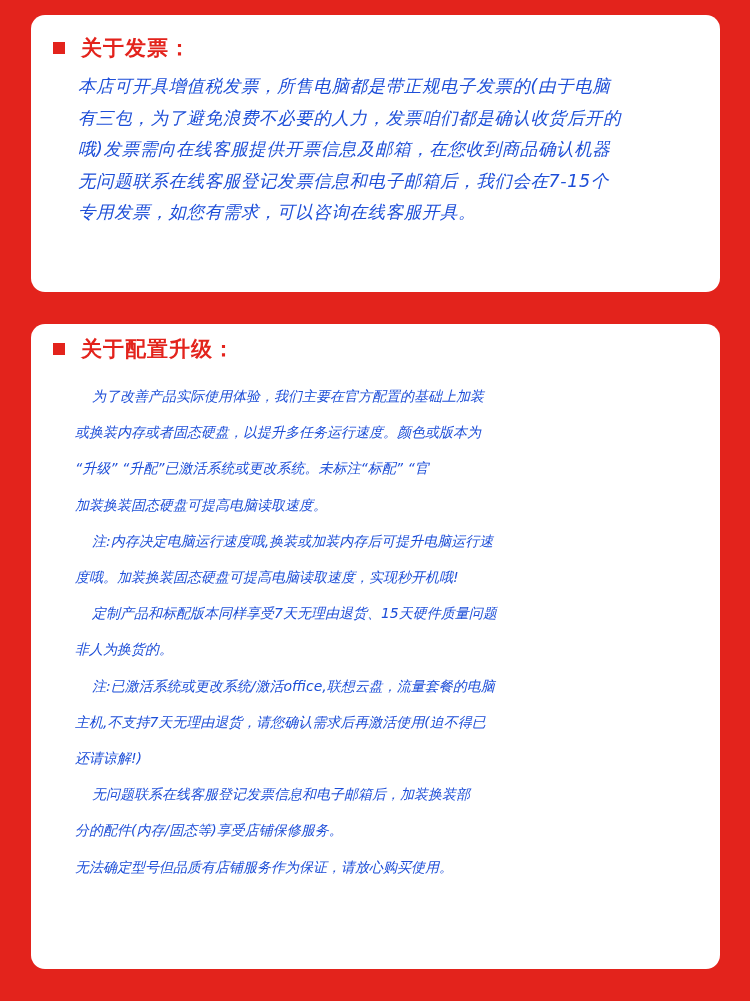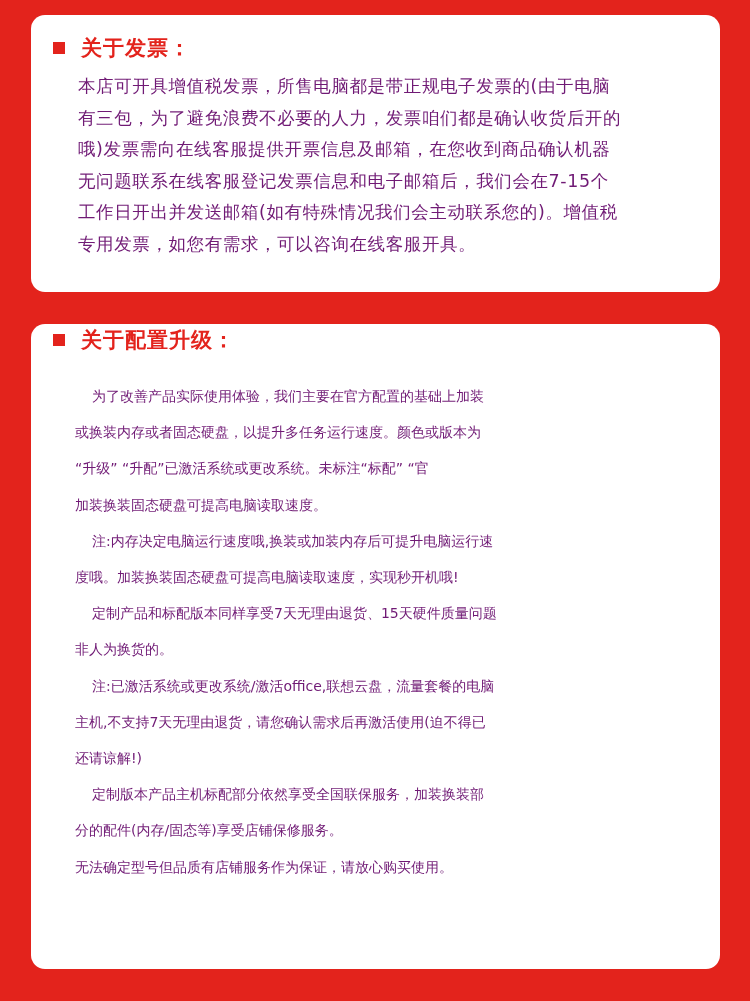--- a/index.html
+++ b/index.html
@@ -21,37 +21,38 @@
     }
     #panel-invoice { top: 15px; height: 277px; }
     #panel-upgrade { top: 324px; height: 645px; }
     .panel-header {
       position: absolute;
       left: 22px;
       display: flex;
       align-items: center;
     }
     #panel-invoice .panel-header { top: 20px; }
-    #panel-upgrade .panel-header { top: 3px; }
+    #panel-upgrade .panel-header { top: 12px; }
     .red-square {
       width: 12px;
       height: 12px;
       background: #e3231c;
       margin-right: 16px;
     }
     .panel-title {
       color: #e3231c;
       font-size: 21px;
       font-weight: bold;
       letter-spacing: 1px;
       line-height: 26px;
     }
     .body-text {
       position: absolute;
-      color: #701a75;
+      color: #1d4ed8;
+      font-style: italic;
     }
     #panel-invoice .body-text {
       left: 47px;
       top: 56px;
       width: 630px;
       font-size: 17.5px;
       line-height: 31.5px;
       letter-spacing: 0.6px;
     }
     #panel-upgrade .body-text {
@@ -71,21 +72,20 @@
 <div class="panel" id="panel-invoice">
   <div class="panel-header">
     <span class="red-square"></span>
     <span class="panel-title">关于发票：</span>
   </div>
   <div class="body-text">
     <span class="line">本店可开具增值税发票，所售电脑都是带正规电子发票的(由于电脑</span>
     <span class="line">有三包，为了避免浪费不必要的人力，发票咱们都是确认收货后开的</span>
     <span class="line">哦)发票需向在线客服提供开票信息及邮箱，在您收到商品确认机器</span>
     <span class="line">无问题联系在线客服登记发票信息和电子邮箱后，我们会在7-15个</span>
-    <span class="line">工作日开出并发送邮箱(如有特殊情况我们会主动联系您的)。增值税</span>
     <span class="line">专用发票，如您有需求，可以咨询在线客服开具。</span>
   </div>
 </div>
 
 <div class="panel" id="panel-upgrade">
   <div class="panel-header">
     <span class="red-square"></span>
     <span class="panel-title">关于配置升级：</span>
   </div>
   <div class="body-text">
@@ -93,17 +93,17 @@
     <span class="line">或换装内存或者固态硬盘，以提升多任务运行速度。颜色或版本为</span>
     <span class="line">“升级” “升配”已激活系统或更改系统。未标注“标配” “官</span>
     <span class="line">加装换装固态硬盘可提高电脑读取速度。</span>
     <span class="line indent">注:内存决定电脑运行速度哦,换装或加装内存后可提升电脑运行速</span>
     <span class="line">度哦。加装换装固态硬盘可提高电脑读取速度，实现秒开机哦!</span>
     <span class="line indent">定制产品和标配版本同样享受7天无理由退货、15天硬件质量问题</span>
     <span class="line">非人为换货的。</span>
     <span class="line indent">注:已激活系统或更改系统/激活office,联想云盘，流量套餐的电脑</span>
     <span class="line">主机,不支持7天无理由退货，请您确认需求后再激活使用(迫不得已</span>
     <span class="line">还请谅解!)</span>
-    <span class="line indent">定制版本产品主机标配部分依然享受全国联保服务，加装换装部</span>
+    <span class="line indent">无问题联系在线客服登记发票信息和电子邮箱后，加装换装部</span>
     <span class="line">分的配件(内存/固态等)享受店铺保修服务。</span>
     <span class="line">无法确定型号但品质有店铺服务作为保证，请放心购买使用。</span>
   </div>
 </div>
 
 </body></html>

